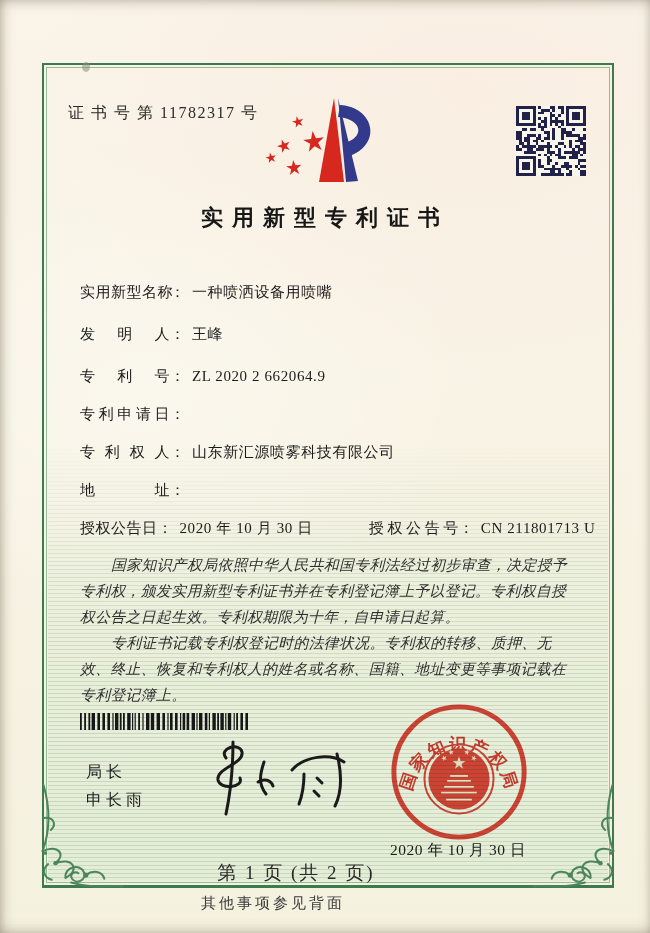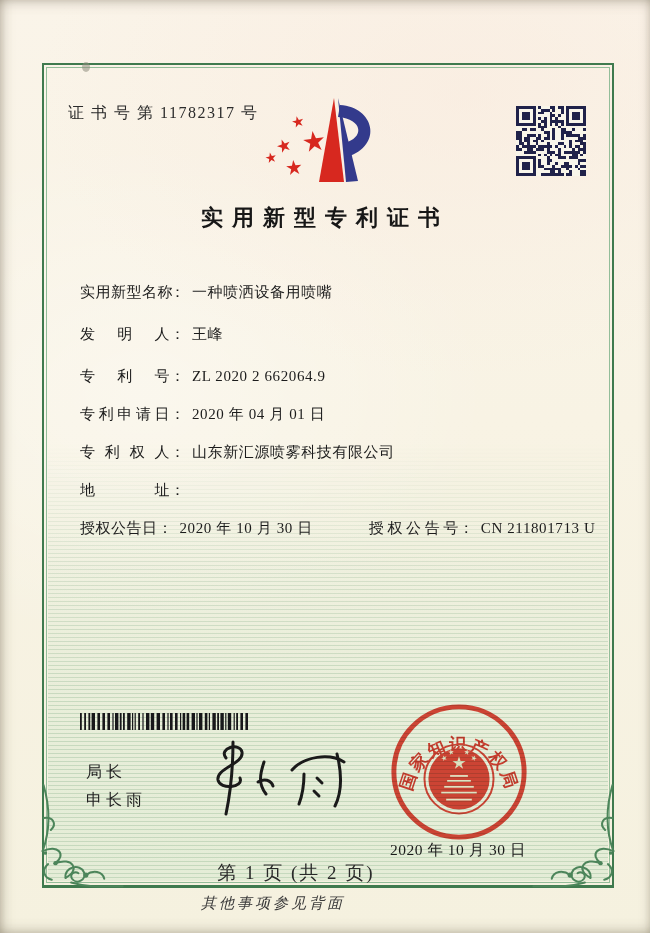--- a/index.html
+++ b/index.html
@@ -51,21 +51,21 @@
   .director{position:absolute;left:86px;top:758px;font-family:"Liberation Sans","DejaVu Sans",sans-serif;
             font-size:16px;letter-spacing:4px;color:#222;line-height:28px;}
   .signature{position:absolute;left:196px;top:736px;width:168px;height:84px;}
   .seal{position:absolute;left:385px;top:698px;width:148px;height:148px;opacity:.92;
         mix-blend-mode:multiply;}
   .seal-date{position:absolute;left:380px;top:840px;width:156px;text-align:center;
              font-size:15.5px;color:#1b1b1b;letter-spacing:.5px;}
   .page-info{position:absolute;left:0;right:58px;top:860px;text-align:center;
              font-size:19px;letter-spacing:2px;color:#2a2a2a;}
   .back-note{position:absolute;left:0;right:104px;top:894px;text-align:center;
-             font-size:15px;letter-spacing:3px;color:#3a3a3a;font-style:italic;}
+             font-size:15px;letter-spacing:3px;color:#3a3a3a;}
   
   .flourish{position:absolute;bottom:-8px;width:92px;height:114px;}
   .flourish.left{left:-6px;}
   .flourish.right{right:-6px;transform:scaleX(-1);}
 </style>
 </head>
 <body>
 
 <svg width="0" height="0" style="position:absolute">
   <defs>
@@ -446,21 +446,20 @@
         <span class="fvalue">王峰</span>
       </div>
       <div class="frow mb2">
         <span class="flabel">专利号</span>
           <span class="fcolon">：</span>
         <span class="fvalue">ZL 2020 2 662064.9</span>
       </div>
       <div class="frow mb2">
         <span class="flabel">专利申请日</span>
           <span class="fcolon">：</span>
-        <span class="fvalue">2020 年 04 月 01 日</span>
       </div>
       <div class="frow mb2">
         <span class="flabel">专利权人</span>
           <span class="fcolon">：</span>
         <span class="fvalue">山东新汇源喷雾科技有限公司</span>
       </div>
       <div class="frow mb2">
         <span class="flabel">地址</span>
           <span class="fcolon">：</span>
       </div>
@@ -469,20 +468,24 @@
           <span class="fcolon">：</span>
         <span class="fvalue">2020 年 10 月 30 日</span>
         <span class="pair2">
           <span class="flabel">授权公告号</span>
             <span class="fcolon">：</span>
           <span class="fvalue">CN 211801713 U</span>
         </span>
       </div>
     </div>
 
+    <div class="paras">
+      <p>国家知识产权局依照中华人民共和国专利法经过初步审查，决定授予专利权，颁发实用新型专利证书并在专利登记簿上予以登记。专利权自授权公告之日起生效。专利权期限为十年，自申请日起算。</p>
+      <p>专利证书记载专利权登记时的法律状况。专利权的转移、质押、无效、终止、恢复和专利权人的姓名或名称、国籍、地址变更等事项记载在专利登记簿上。</p>
+    </div>
 
     <svg class="barcode" id="barcode-svg" viewBox="0 0 168 17" preserveAspectRatio="none">
         <g fill="#17171a">
           <rect x="0" y="0" width="1.8" height="17"></rect>
           <rect x="4.2" y="0" width="1.8" height="17"></rect>
           <rect x="8.4" y="0" width="1.8" height="17"></rect>
           <rect x="11.600000000000001" y="0" width="3.4" height="17"></rect>
           <rect x="17.400000000000002" y="0" width="2.6" height="17"></rect>
           <rect x="22.400000000000002" y="0" width="2.6" height="17"></rect>
           <rect x="27.400000000000002" y="0" width="2.6" height="17"></rect>

